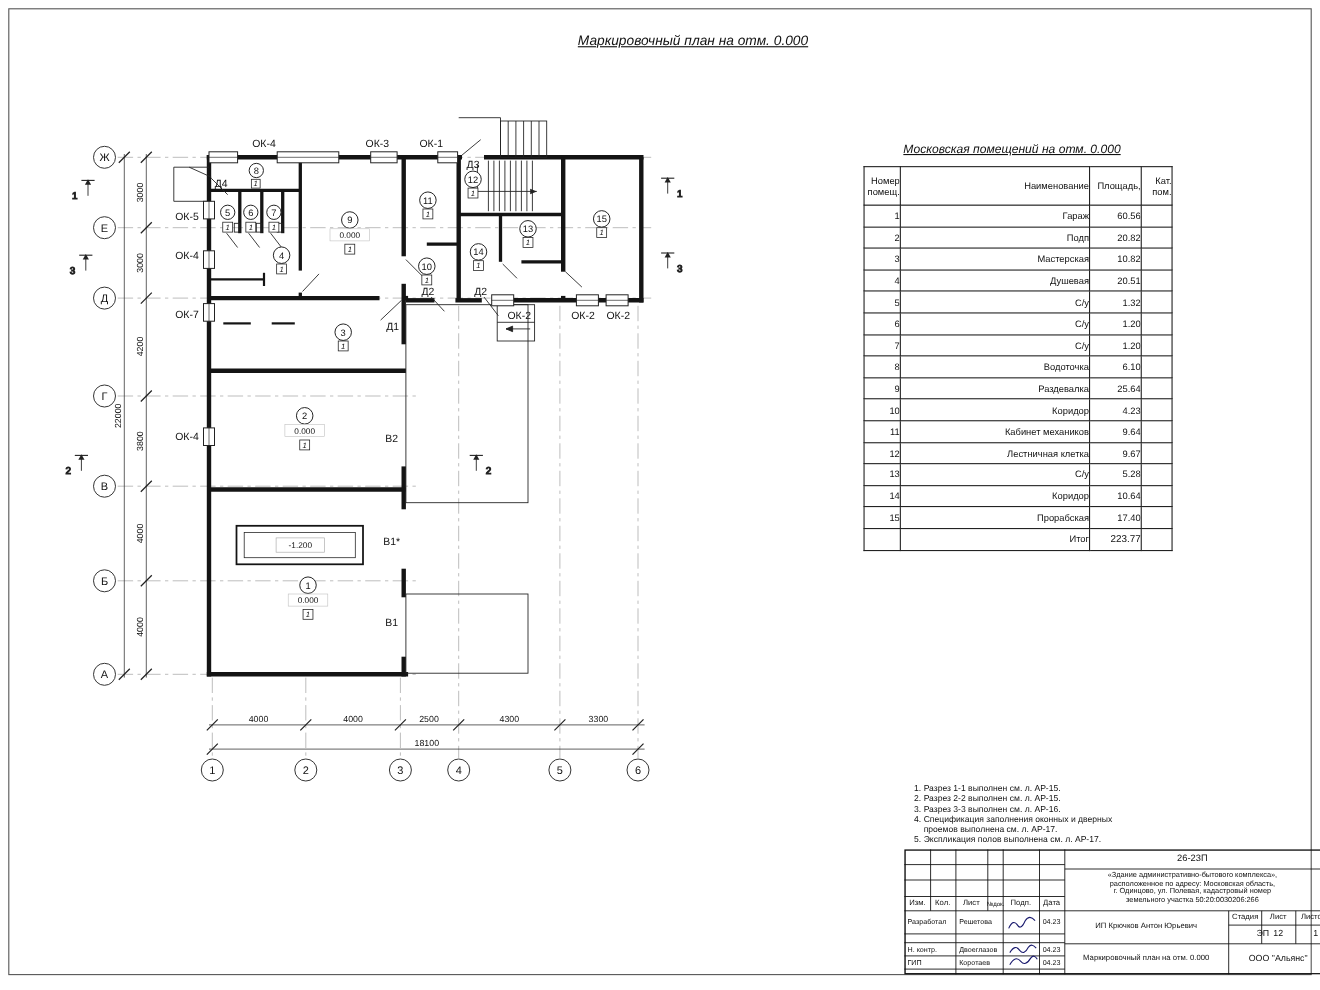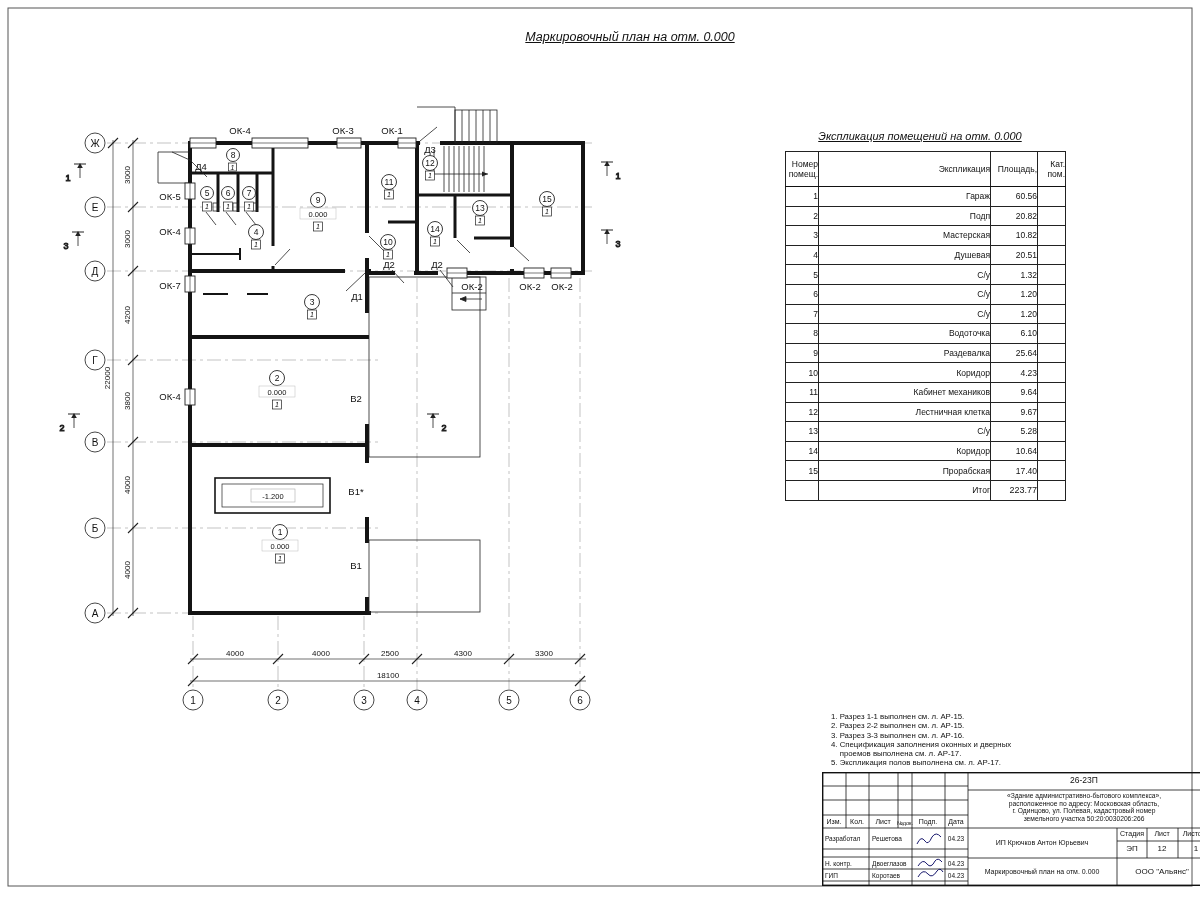--- a/index.html
+++ b/index.html
@@ -428,34 +428,34 @@
     <g>
       <circle cx="547" cy="199" r="7.5" fill="#fff" stroke="#222" stroke-width="0.9"></circle>
       <text class="rm" text-anchor="middle" x="547" y="202">15</text>
       <rect x="542.5" y="207" width="9" height="9" fill="#fff" stroke="#222" stroke-width="0.7"></rect>
       <text class="fl" text-anchor="middle" x="547" y="214">1</text>
     </g>
   </g>
 </svg>
 
 <div class="main-title">Маркировочный план на отм. 0.000</div>
-<div class="expl-title">Экспликация помещений на отм. 0.000</div>
+<div class="expl-title">Московская помещений на отм. 0.000</div>
 
 <table class="expl">
   <colgroup>
       <col style="width:33px">
       <col style="width:172px">
       <col style="width:47px">
       <col style="width:28px">
     </colgroup>
   <tbody>
       <tr>
     <th class="c">Номер
 помещ.</th>
-    <th class="c">Экспликация</th>
+    <th class="c">Наименование</th>
     <th class="c">Площадь,</th>
     <th class="c">Кат.
 пом.</th>
   </tr>
   <tr>
         <td class="c">1</td>
         <td class="l">Гараж</td>
         <td class="c">60.56</td>
         <td></td>
       </tr>
@@ -609,18 +609,18 @@
   <span class="t65" style="left:3px;top:87.5px">Н. контр.</span>
   <span class="t65" style="left:50px;top:87.5px">Двоеглазов</span>
   <span class="t65 ctr" style="left:134px;top:87.5px">04.23</span>
   <span class="t65" style="left:3px;top:99.5px">ГИП</span>
   <span class="t65" style="left:50px;top:99.5px">Коротаев</span>
   <span class="t65 ctr" style="left:134px;top:99.5px">04.23</span>
   <span class="t7 ctr" style="left:220px;top:67px">ИП Крючков Антон Юрьевич</span>
   <span class="t7 ctr" style="left:310px;top:58px">Стадия</span>
   <span class="t7 ctr" style="left:340px;top:58px">Лист</span>
   <span class="t7 ctr" style="left:372px;top:58px">Листов</span>
-  <span class="t8 ctr" style="left:310px;top:72px">ЭП</span>
+  <span class="t8 ctr" style="left:326px;top:72px">ЭП</span>
   <span class="t8 ctr" style="left:340px;top:72px">12</span>
   <span class="t8 ctr" style="left:374px;top:72px">1</span>
   <span class="t7 ctr" style="left:220px;top:96px">Маркировочный план на отм. 0.000</span>
   <span class="t8 ctr" style="left:340px;top:95px">ООО "Альянс"</span>
 </div>
 
 </body></html>

